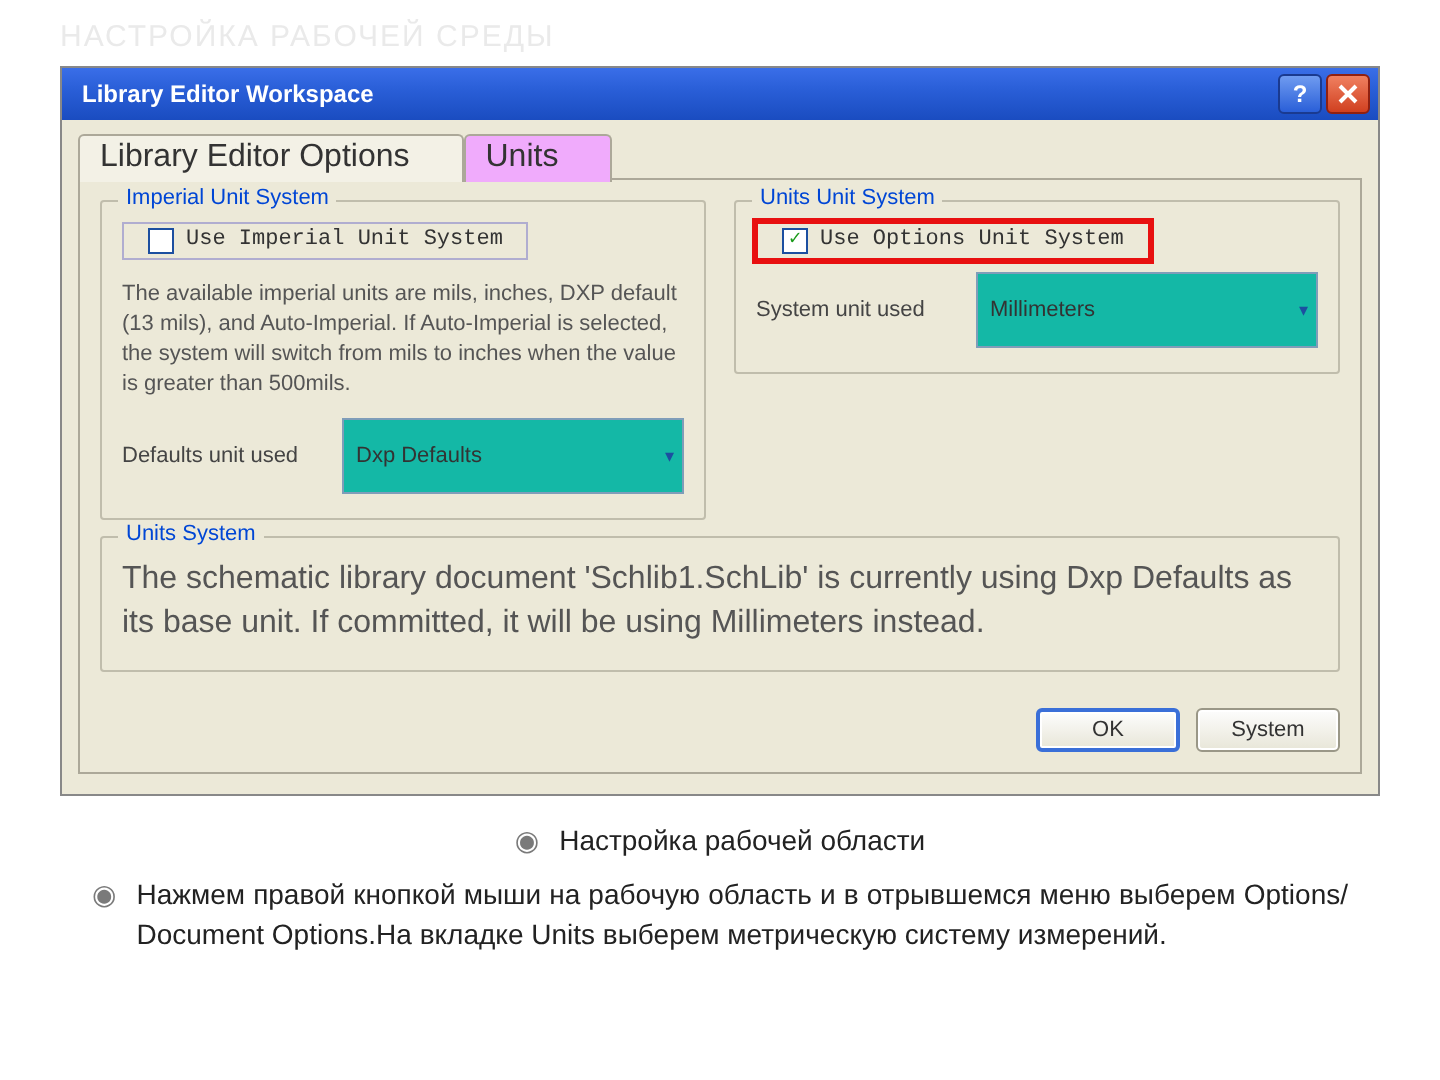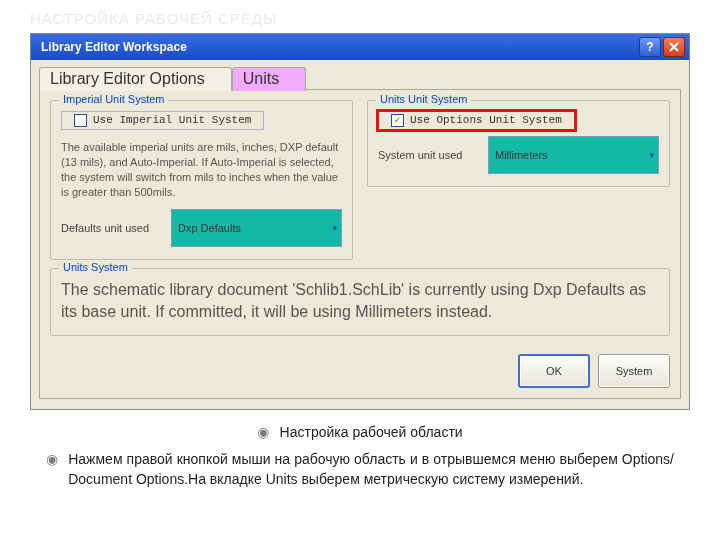--- a/index.html
+++ b/index.html
@@ -117,21 +117,21 @@
     font-size: 11px;
   }
   .select .arrow {
     color: #1c4fa0; font-size: 9px;
   }
   .unitsys { padding: 10px 10px 12px 10px; }
   .unitsys .text { font-size: 16px; color: #555; line-height: 1.35; }
   .btn-row { display: flex; justify-content: flex-end; gap: 8px; padding-top: 10px; }
   .btn {
     min-width: 72px;
-    height: 34px;
+    height: 22px;
     background: linear-gradient(#fdfdfd, #e8e6d8);
     border: 1px solid #9a9787;
     border-radius: 3px;
     display: flex; align-items: center; justify-content: center;
     font-size: 11px;
     box-shadow: inset 0 0 0 1px #fff;
   }
   .btn.default { border: 2px solid #3a6fd8; }
   
   .below {

